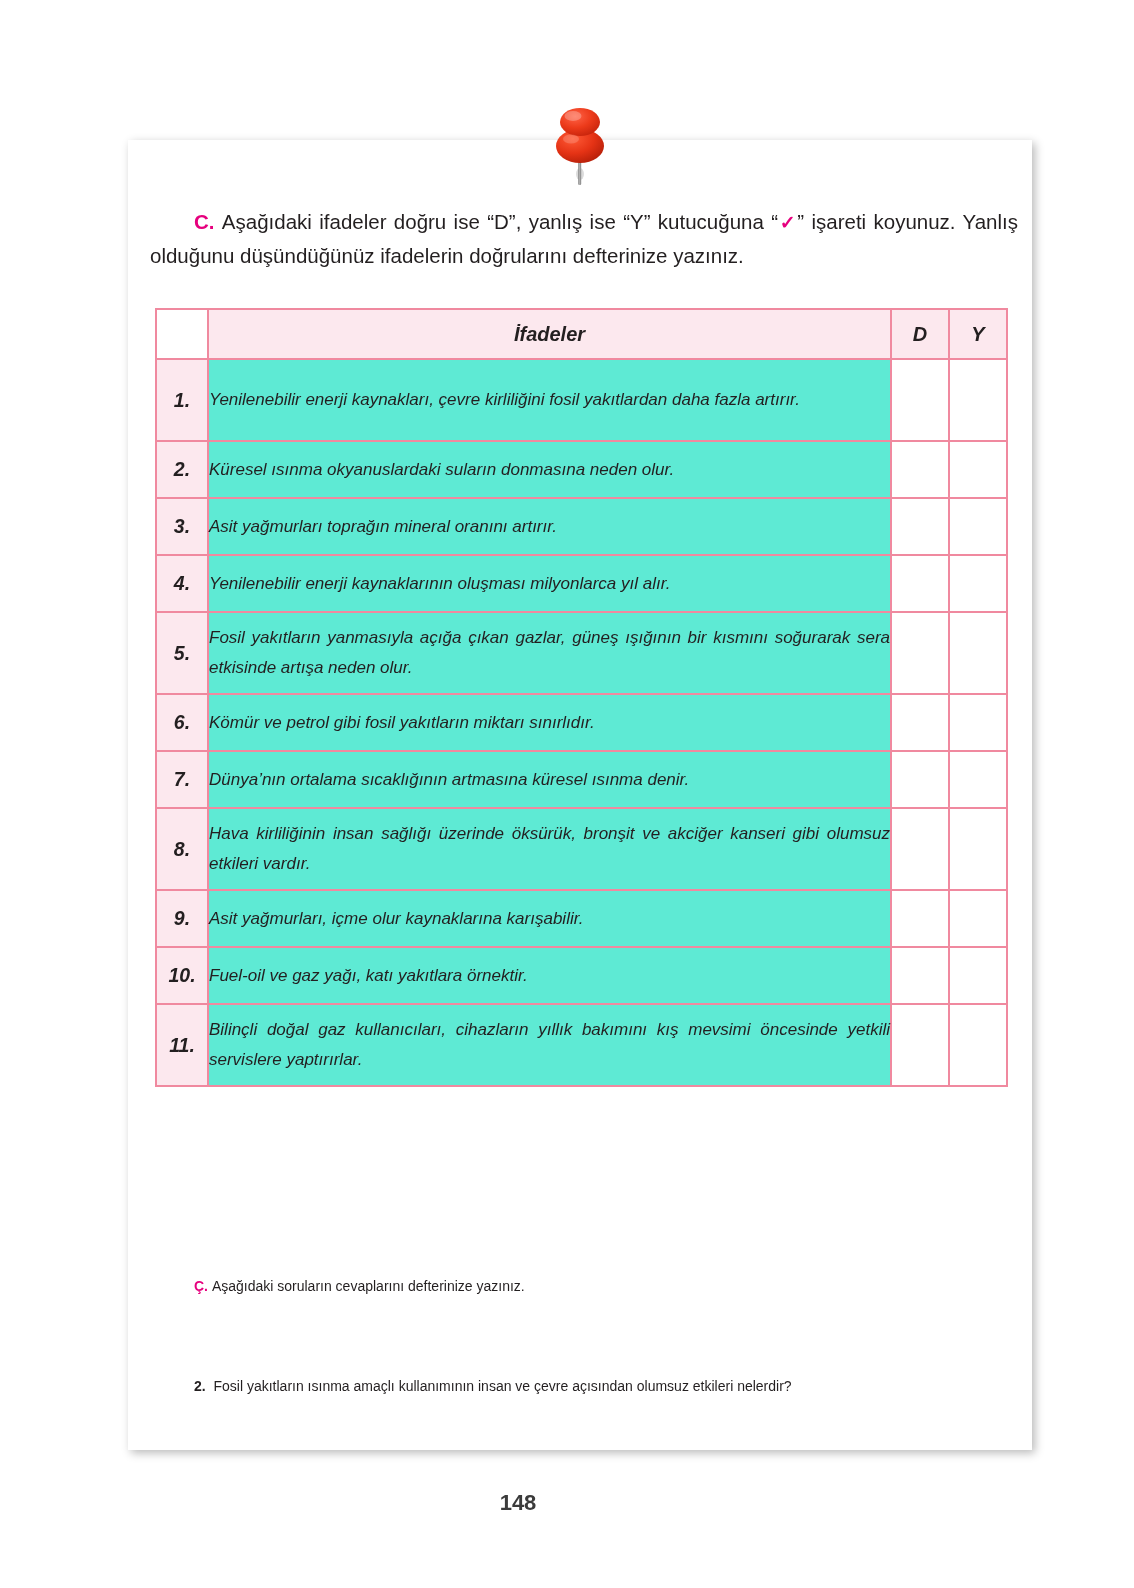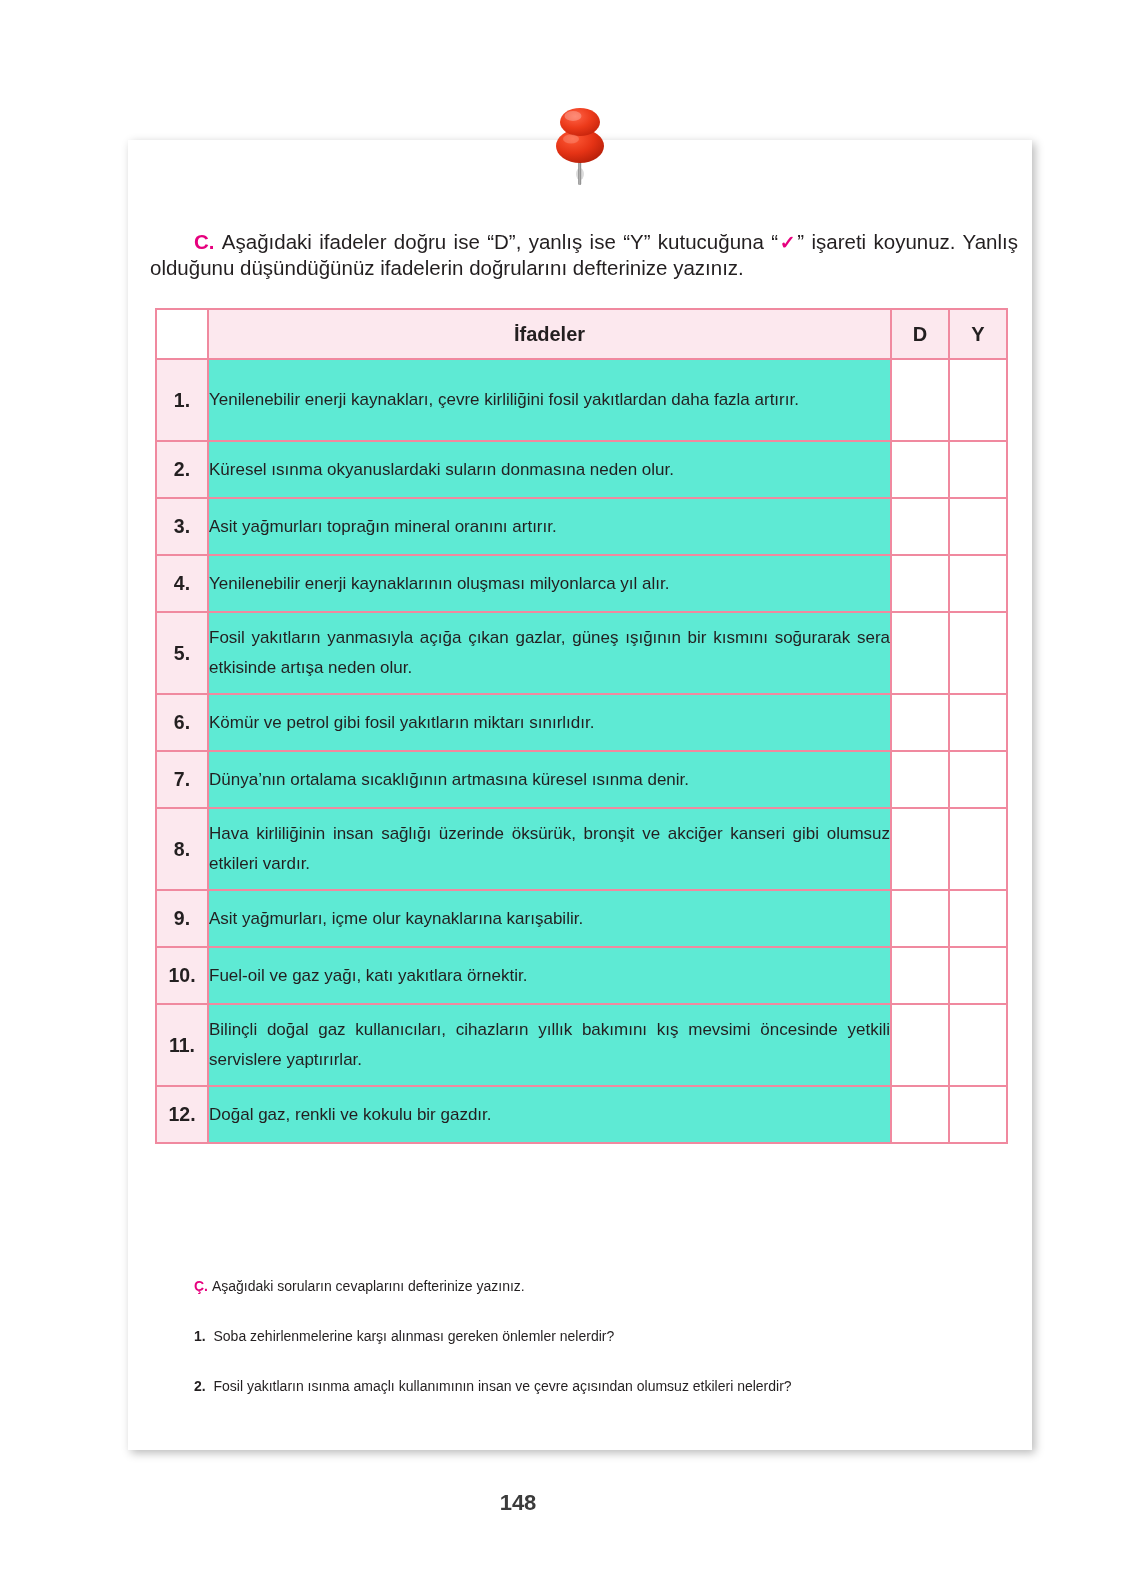--- a/index.html
+++ b/index.html
@@ -35,24 +35,24 @@
     top: 98px;
     width: 70px;
     height: 100px;
     z-index: 5;
   }
 
   
   .intro {
     position: absolute;
     left: 22px;
-    top: 68px;
+    top: 44px;
     width: 868px;
     font-size: 20.5px;
-    line-height: 25px;
+    line-height: 33px;
     color: #231f20;
     text-align: justify;
     text-justify: inter-word;
   }
   .intro .indent { display: inline-block; width: 44px; }
   .letter-mark {
     color: #e6007e;
     font-weight: bold;
   }
   .tick {
@@ -60,20 +60,21 @@
     font-weight: bold;
     font-size: 19px;
   }
 
   
   #tbl-wrap {
     position: absolute;
     left: 27px;
     top: 168px;
     width: 939px;
+    font-style: italic;
   }
   table.quiz {
     border-collapse: collapse;
     width: 851px;
     table-layout: fixed;
   }
   table.quiz td, table.quiz th {
     border: 2px solid #f0899f;
     padding: 0;
     box-sizing: border-box;
@@ -241,37 +242,28 @@
             <td class="stmtcell nojust">Fuel-oil ve gaz yağı, katı yakıtlara örnektir.</td>
             <td class="markcell"></td>
             <td class="markcell"></td>
           </tr>
           <tr class="r-tall">
             <td class="numcell">11.</td>
             <td class="stmtcell">Bilinçli doğal gaz kullanıcıları, cihazların yıllık bakımını kış mevsimi öncesinde yetkili servislere yaptırırlar.</td>
             <td class="markcell"></td>
             <td class="markcell"></td>
           </tr>
-          <tr class="r-short">
-            <td class="numcell">12.</td>
-            <td class="stmtcell nojust">Doğal gaz, renkli ve kokulu bir gazdır.</td>
-            <td class="markcell"></td>
-            <td class="markcell"></td>
-          </tr>
         </tbody>
     </table>
   </div>
 
   <p class="sec2" id="q-head">
     <span class="indent"></span><span class="letter-mark">Ç.</span>&nbsp;<span>Aşağıdaki soruların cevaplarını defterinize yazınız.</span>
   </p>
 
-  <p class="sec2" id="q-1">
-    <span class="indent"></span><span class="num-mark">1.</span>&nbsp;&nbsp;<span>Soba zehirlenmelerine karşı alınması gereken önlemler nelerdir?</span>
-  </p>
 
   <p class="sec2" id="q-2">
     <span class="indent"></span><span class="num-mark">2.</span>&nbsp;&nbsp;<span>Fosil yakıtların ısınma amaçlı kullanımının insan ve çevre açısından olumsuz etkileri nelerdir?</span>
   </p>
 
 </div>
 
 <svg id="pin" viewBox="0 0 70 100" xmlns="http://www.w3.org/2000/svg">
   <defs>
     <radialGradient id="capg" cx="38%" cy="30%" r="75%">

